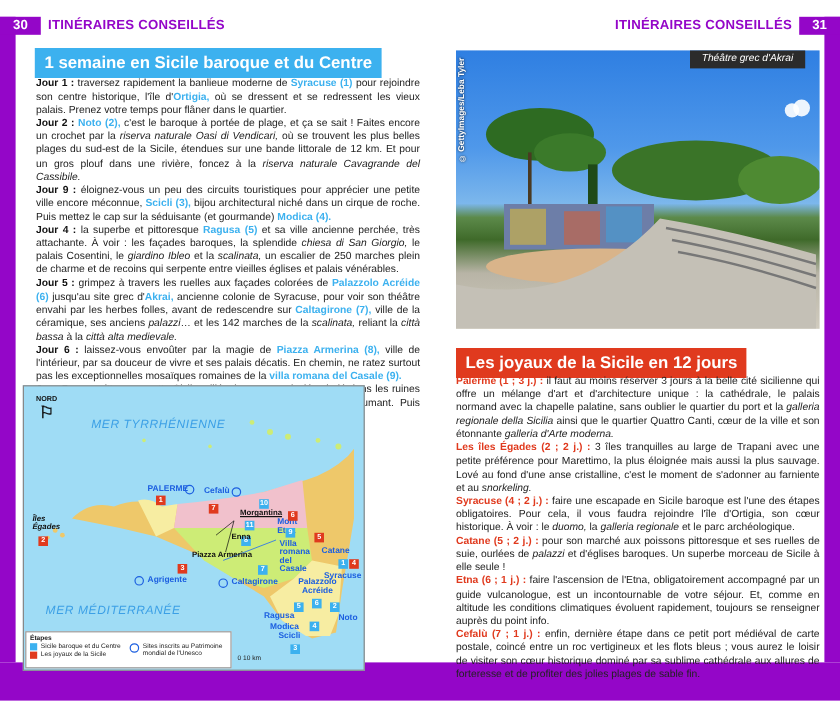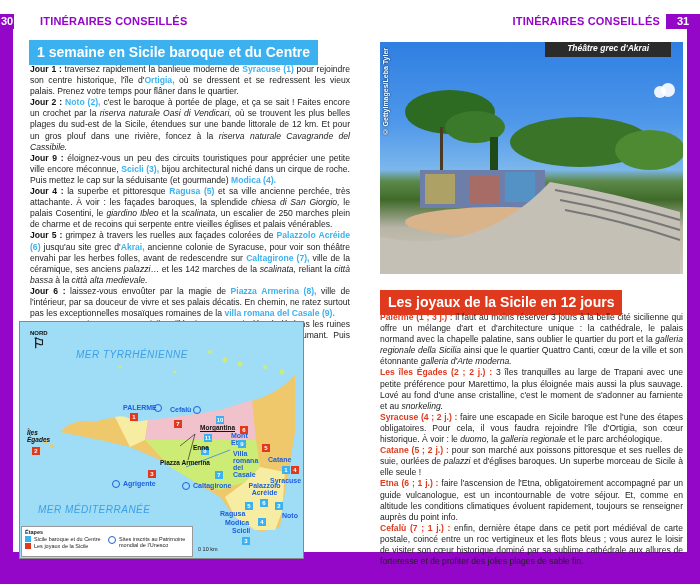--- a/index.html
+++ b/index.html
@@ -4,21 +4,21 @@
 <style>
   * { box-sizing: border-box; margin: 0; padding: 0; }
   html, body { width: 700px; height: 584px; overflow: hidden; background: #fff; }
   body { position: relative; font-family: "Liberation Sans", sans-serif; color: #222; }
 
   .purple { background: #9406c8; }
   .left-bar { position: absolute; left: 0; top: 14px; width: 13px; height: 538px; }
   .right-bar { position: absolute; right: 0; top: 14px; width: 13px; height: 538px; }
   .bottom-bar { position: absolute; left: 0; bottom: 0; width: 700px; height: 32px; }
 
-  .pn-left { position: absolute; left: 0; top: 14px; width: 14px; height: 15px; color: #fff; font-weight: bold; font-size: 11px; text-align: center; line-height: 15px; }
+  .pn-left { position: absolute; left: 0; top: 14px; width: 34px; height: 15px; color: #fff; font-weight: bold; font-size: 11px; text-align: center; line-height: 15px; }
   .pn-right { position: absolute; right: 0; top: 14px; width: 34px; height: 15px; color: #fff; font-weight: bold; font-size: 11px; text-align: center; line-height: 15px; }
   .running-head { position: absolute; top: 14px; font-size: 11px; font-weight: bold; color: #9406c8; line-height: 15px; letter-spacing: 0.2px; }
   .rh-left { left: 40px; }
   .rh-right { right: 40px; }
 
   .section-title-blue { position: absolute; left: 29px; top: 40px; background: #3cb1ef; color: #fff; font-weight: bold; font-size: 14px; padding: 4px 8px; line-height: 17px; }
   .section-title-red { position: absolute; left: 380px; top: 290px; background: #e03a1e; color: #fff; font-weight: bold; font-size: 14px; padding: 4px 8px; line-height: 17px; }
 
   .text-block { position: absolute; font-size: 8.6px; line-height: 11.1px; text-align: justify; color: #222; }
   .left-text { left: 30px; top: 64px; width: 320px; }
@@ -26,21 +26,21 @@
   .text-block p { margin: 0; }
   .day { font-weight: bold; color: #111; }
   .place { font-weight: bold; color: #3cb1ef; }
   .red-head { font-weight: bold; color: #e03a1e; }
   i { font-style: italic; }
 
   
   .photo { position: absolute; left: 380px; top: 42px; width: 303px; height: 232px; overflow: hidden;
     background: linear-gradient(180deg, #2f7fe2 0%, #4f98ea 35%, #7cb7ec 55%, #5c8a4a 60%, #3f6a2a 68%, #b8b4a6 80%, #d0cbbe 100%); }
   .photo-credit { position: absolute; left: 2px; top: 6px; writing-mode: vertical-rl; transform: rotate(180deg); font-size: 7px; color: #fff; font-weight: bold; text-shadow: 0 0 2px #000; }
-  .caption { position: absolute; right: 14px; top: 36px; background: #2b2b2b; color: #fff; font-style: italic; font-weight: bold; font-size: 8.5px; padding: 4px 22px; }
+  .caption { position: absolute; right: 14px; top: 36px; background: #2b2b2b; color: #fff; font-style: italic; font-weight: normal; font-size: 8.5px; padding: 4px 10px; }
 
   
   .map { position: absolute; left: 19px; top: 321px; width: 285px; height: 238px; border: 1px solid #888; background: #9fdcf5; overflow: hidden; }
   .map svg { position: absolute; left: 0; top: 0; }
   .map-label { position: absolute; font-size: 7px; font-weight: bold; color: #1c5fe0; }
   .sea { position: absolute; font-size: 10px; font-style: italic; color: #3ca0e6; letter-spacing: 0.5px; }
   .city { position: absolute; font-size: 6.5px; font-weight: bold; color: #111; }
   .badge { position: absolute; width: 8px; height: 8px; color: #fff; font-size: 6px; font-weight: bold; text-align: center; line-height: 8px; }
   .b-blue { background: #3cb1ef; }
   .b-red { background: #e03a1e; }

